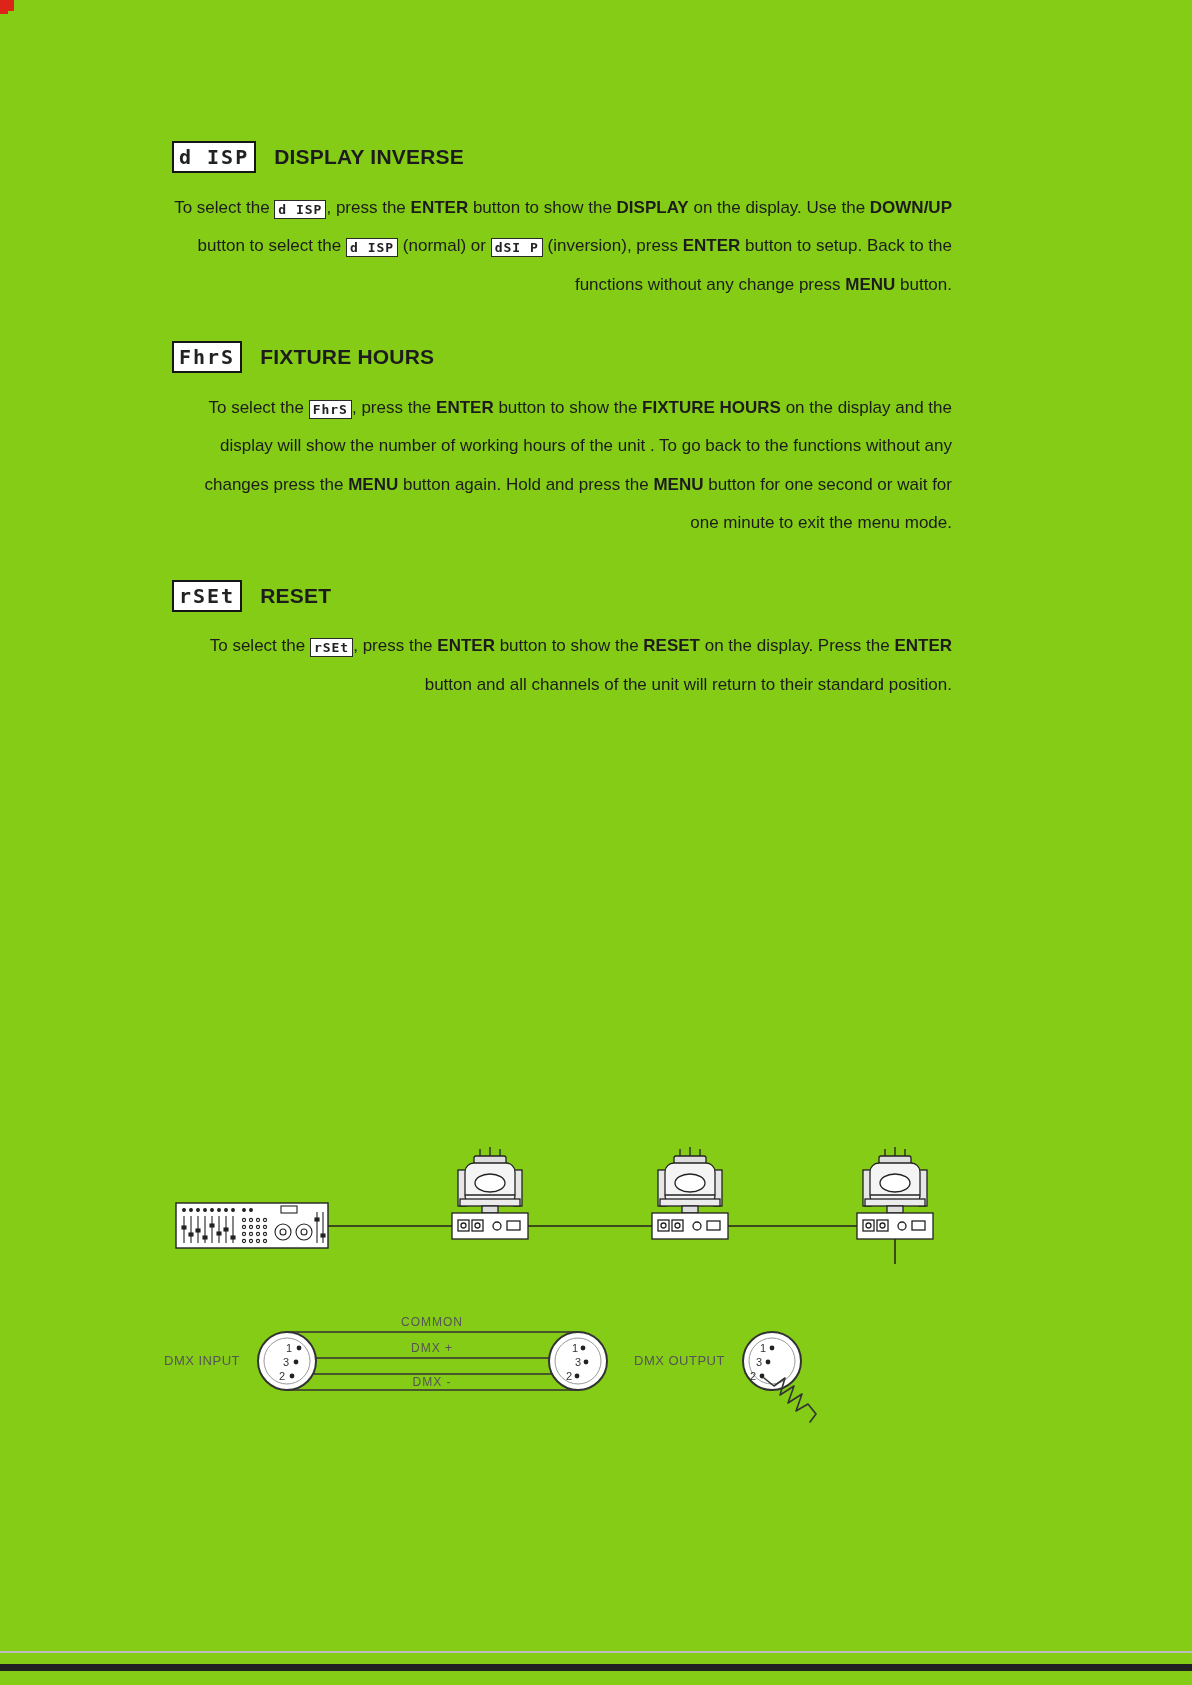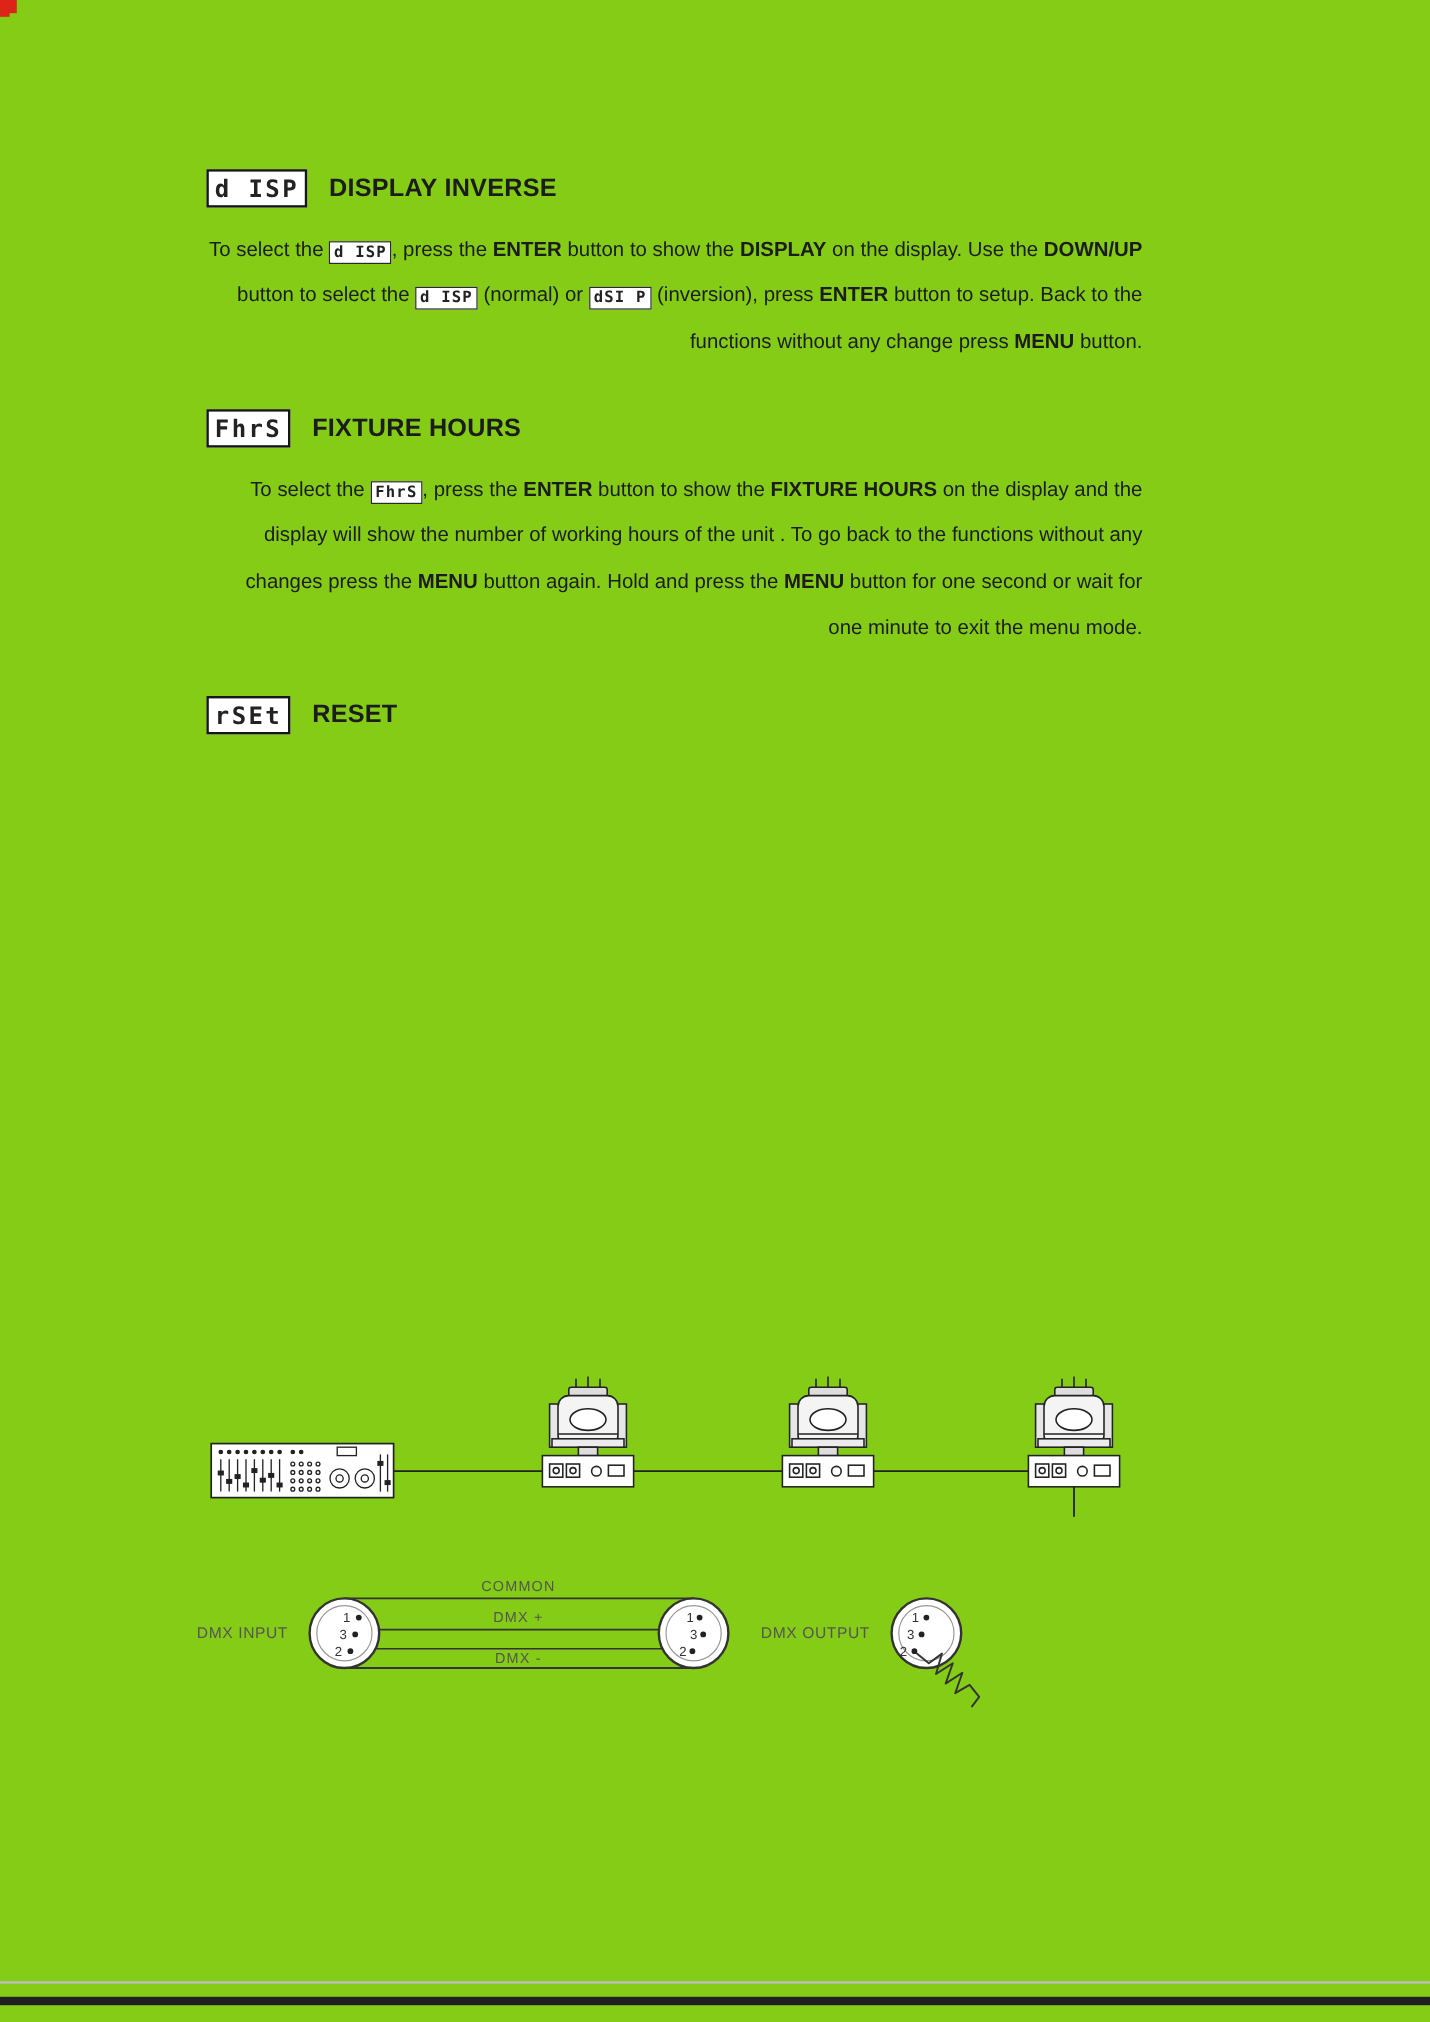--- a/index.html
+++ b/index.html
@@ -72,20 +72,21 @@
         <span class="sec-title">FIXTURE HOURS</span>
       </div>
       <div class="para">To select the <span class="seg">FhrS</span>, press the <b>ENTER</b> button to show the <b>FIXTURE HOURS</b> on the display and the display will show the number of working hours of the unit . To go back to the functions without any changes press the <b>MENU</b> button again. Hold and press the <b>MENU</b> button for one second or wait for one minute to exit the menu mode.</div>
     </div>
 
     <div class="section">
       <div class="sec-head">
         <span class="seg-box-lg">rSEt</span>
         <span class="sec-title">RESET</span>
       </div>
+      <div class="para">To select the <span class="seg">rSEt</span>, press the <b>ENTER</b> button to show the <b>RESET</b> on the display. Press the <b>ENTER</b> button and all channels of the unit will return to their standard position.</div>
     </div>
 
   </div>
 
   <svg class="diagrams" viewBox="0 0 1192 1685">
     <defs>
       <g id="fixture" stroke="#222" stroke-width="1.3" fill="#fff">
         <line x1="-10" y1="-77" x2="-10" y2="-70"></line>
         <line x1="0" y1="-79" x2="0" y2="-70"></line>
         <line x1="10" y1="-77" x2="10" y2="-70"></line>

